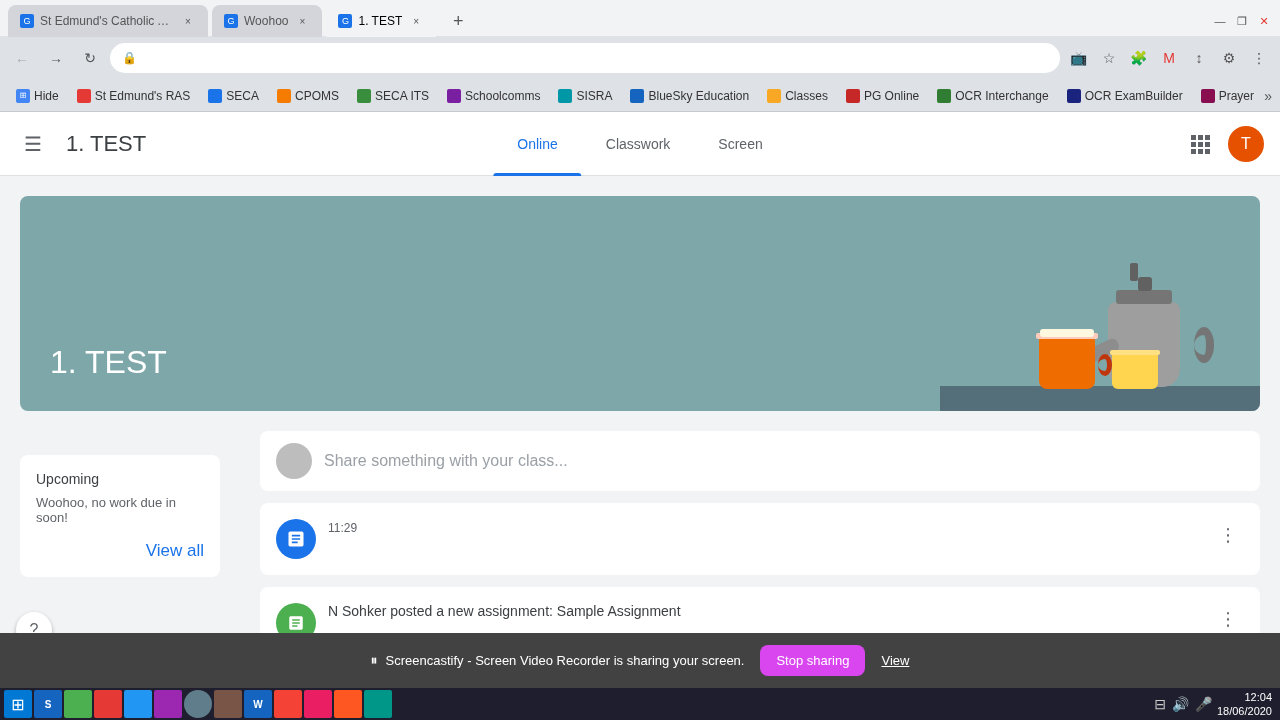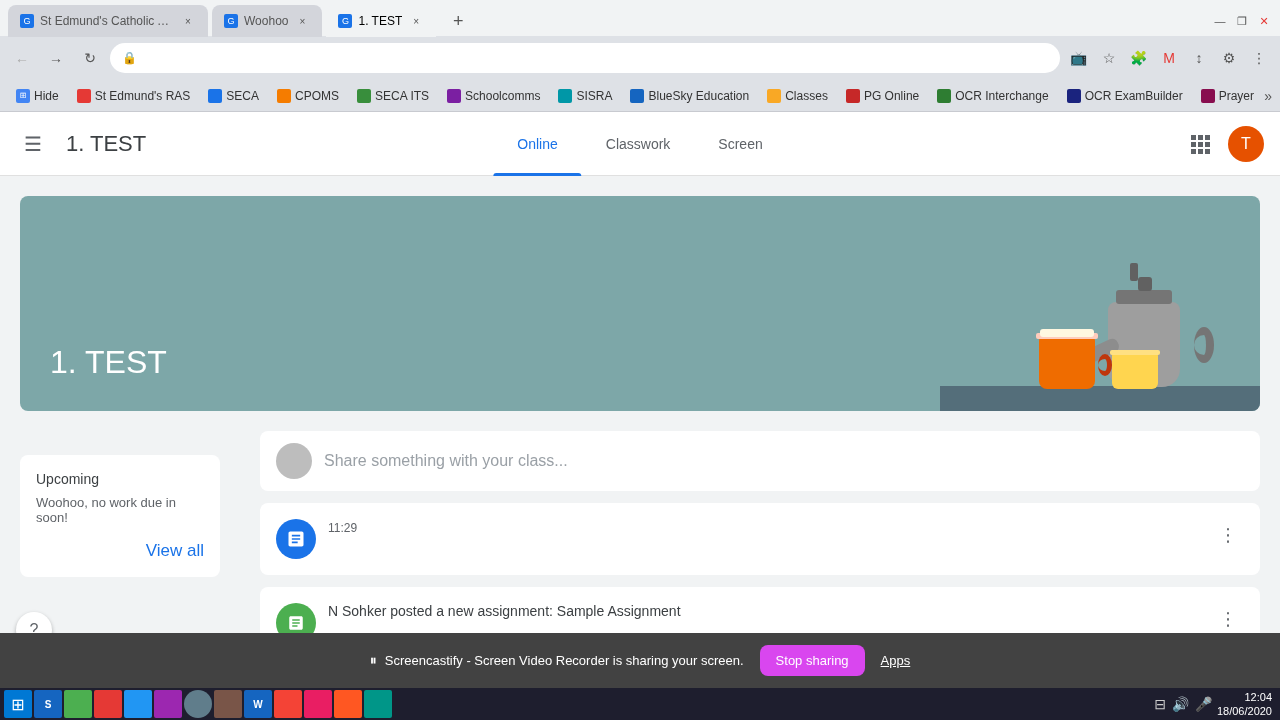--- a/index.html
+++ b/index.html
@@ -312,21 +312,21 @@
 
   <div style="position:fixed;bottom:72px;left:16px;width:36px;height:36px;border-radius:50%;background:white;box-shadow:0 2px 4px rgba(0,0,0,0.3);display:flex;align-items:center;justify-content:center;cursor:pointer;font-size:16px;color:#5f6368;z-index:90;">?</div>
 </div>
 
 <div class="screen-share-bar">
   <div class="screen-share-text">
     <span class="screen-share-pause">⏸</span>
     <span>Screencastify - Screen Video Recorder is sharing your screen.</span>
   </div>
   <button class="stop-sharing-btn">Stop sharing</button>
-  <button class="hide-btn">Apps</button>
+  <button class="hide-btn">View</button>
 </div>
 
 <div class="taskbar">
   <div class="taskbar-icon" style="background:#0078d4;color:white;font-size:16px;">⊞</div>
 
   <div class="taskbar-icon" style="background:#1565c0;border-radius:2px;color:white;font-size:10px;font-weight:bold;">S</div>
   <div class="taskbar-icon" style="background:#4caf50;border-radius:2px;"></div>
   <div class="taskbar-icon" style="background:#e53935;border-radius:2px;"></div>
   <div class="taskbar-icon" style="background:#2196f3;border-radius:2px;"></div>
   <div class="taskbar-icon" style="background:#9c27b0;border-radius:2px;"></div>

